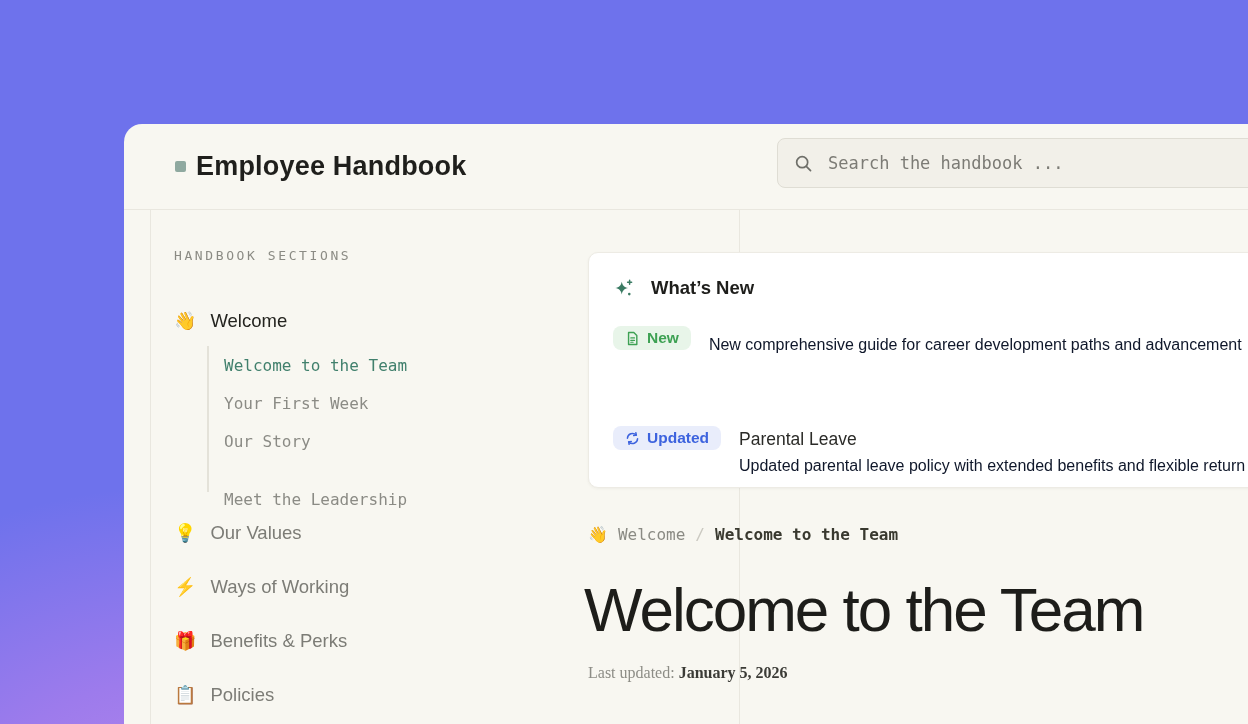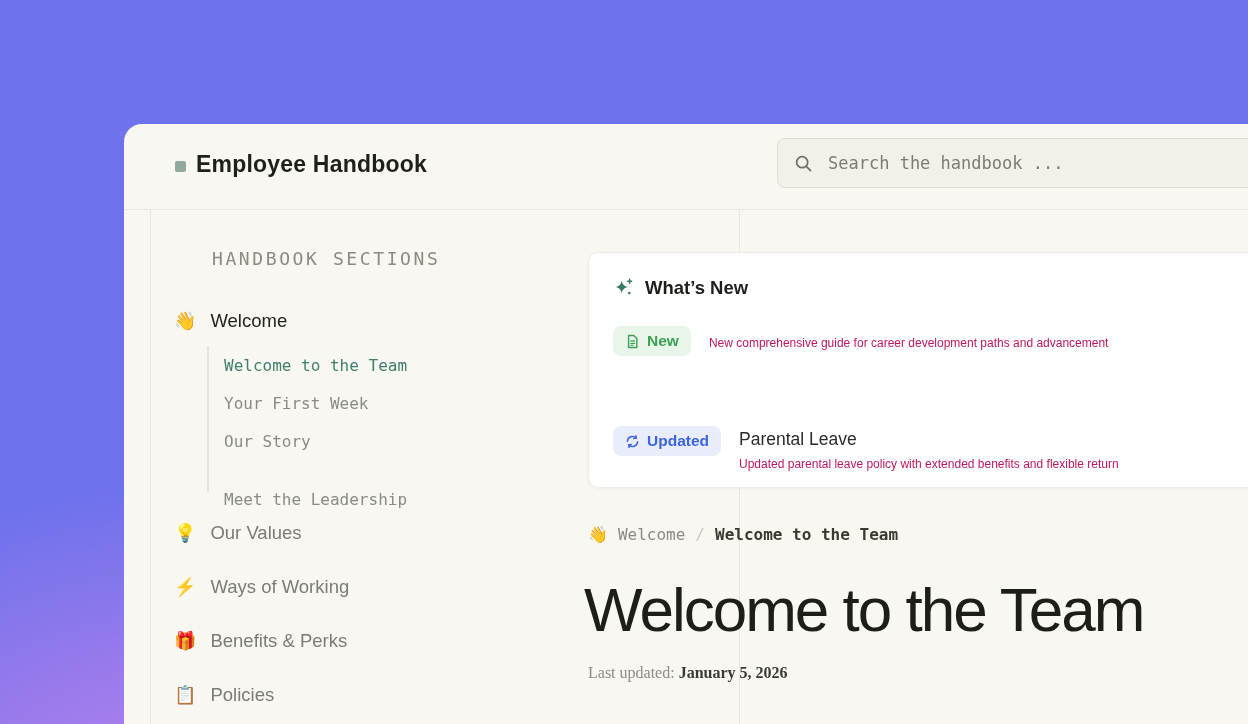--- a/index.html
+++ b/index.html
@@ -14,64 +14,64 @@
 
   
   .window{
     position:absolute;left:124px;top:124px;width:1190px;height:660px;
     background:var(--card-bg,#f8f7f1);border-top-left-radius:18px;
   }
 
   
   .topbar{position:absolute;left:0;top:0;width:100%;height:85px;border-bottom:1px solid var(--line,#e9e7df);}
   .logo-square{position:absolute;left:51px;top:37px;width:11px;height:11px;border-radius:2px;background:var(--brand,#8fa9a0);}
-  .app-title{position:absolute;left:72px;top:27px;font-size:23px;font-weight:600;letter-spacing:.2px;color:#1f1f1c;}
+  .app-title{position:absolute;left:72px;top:27px;font-size:27px;font-weight:600;letter-spacing:.2px;color:#1f1f1c;}
   .searchbox{
     position:absolute;left:653px;top:14px;width:540px;height:50px;box-sizing:border-box;
     background:#f2f0e9;border:1px solid #dfddd4;border-radius:8px;
     display:flex;align-items:center;gap:13px;padding:0 16px;
   }
   .searchbox input{
     border:none;outline:none;background:transparent;flex:1;
     font-family:"DejaVu Sans Mono","Liberation Mono",monospace;font-size:17px;color:#55554f;
   }
   .searchbox input::placeholder{color:#7c7b75;opacity:1;}
 
   
   .rail-left{position:absolute;left:26px;top:85px;bottom:0;width:1px;background:var(--line,#e9e7df);}
   .divider-v{position:absolute;left:615px;top:85px;bottom:0;width:1px;background:var(--line,#e9e7df);}
 
   
-  .sb-heading{position:absolute;left:50px;top:124px;font-size:18px;letter-spacing:2.6px;color:#8b8b84;margin-left:38px;}
+  .sb-heading{position:absolute;left:50px;top:124px;font-size:13px;letter-spacing:2.6px;color:#8b8b84;}
   .sb-item{position:absolute;left:50px;display:flex;align-items:center;gap:14px;cursor:pointer;}
   .sb-emoji{font-size:18px;line-height:1;}
   .sb-label{font-size:18.5px;color:#7c7c76;}
   .sb-label.active{color:#24241f;}
   .sb-subline{position:absolute;left:83px;top:222px;width:2px;height:146px;background:#e4e2d9;}
   .sb-sub{position:absolute;left:100px;font-size:16px;color:#8b8b85;cursor:pointer;white-space:nowrap;}
   .sb-sub.active{color:var(--accent-teal,#41806d);}
 
   
   .panel{
     position:absolute;left:464px;top:128px;width:854px;height:236px;box-sizing:border-box;
     background:#ffffff;border:1px solid #edebe4;border-radius:10px;
     box-shadow:0 1px 3px rgba(60,60,40,.05);
   }
-  .panel-head{position:absolute;left:24px;top:24px;display:flex;align-items:flex-start;gap:11px;}
+  .panel-head{position:absolute;left:24px;top:24px;display:flex;align-items:flex-end;gap:17px;}
   .panel-title{font-size:18.5px;font-weight:700;color:#1e1e1b;}
   .nw-row{position:absolute;left:24px;display:flex;align-items:flex-start;gap:18px;cursor:pointer;}
   .badge{
-    display:inline-flex;align-items:center;gap:7px;height:30px;padding:0 12px;
+    display:inline-flex;align-items:center;gap:7px;height:24px;padding:0 12px;
     border-radius:8px;font-size:15.5px;font-weight:600;white-space:nowrap;flex:0 0 auto;
   }
   .badge.new{background:var(--badge-new-bg,#e8f5e9);color:var(--badge-new-fg,#3da153);}
   .badge.updated{background:var(--badge-upd-bg,#e9edfb);color:var(--badge-upd-fg,#3d63de);}
   .nw-text{padding-top:3px;}
   .nw-title{font-size:17.5px;font-weight:500;color:#2b2b28;white-space:nowrap;}
-  .nw-desc{margin-top:7px;font-size:12px;color:#be185d;white-space:nowrap;}
+  .nw-desc{margin-top:7px;font-size:16px;color:#0f172a;white-space:nowrap;}
 
   
   .breadcrumb{position:absolute;left:464px;top:401px;display:flex;align-items:center;gap:10px;font-size:16px;white-space:nowrap;}
   .bc-emoji{font-size:16px;}
   .bc-section{color:#8a8a83;cursor:pointer;}
   .bc-sep{color:#cbc9c1;}
   .bc-current{color:#39392f;font-weight:700;}
   .page-title{
     position:absolute;left:460px;top:455px;margin:0;
     font-size:62px;font-weight:500;letter-spacing:-2px;line-height:1;color:#1d1d1a;white-space:nowrap;

